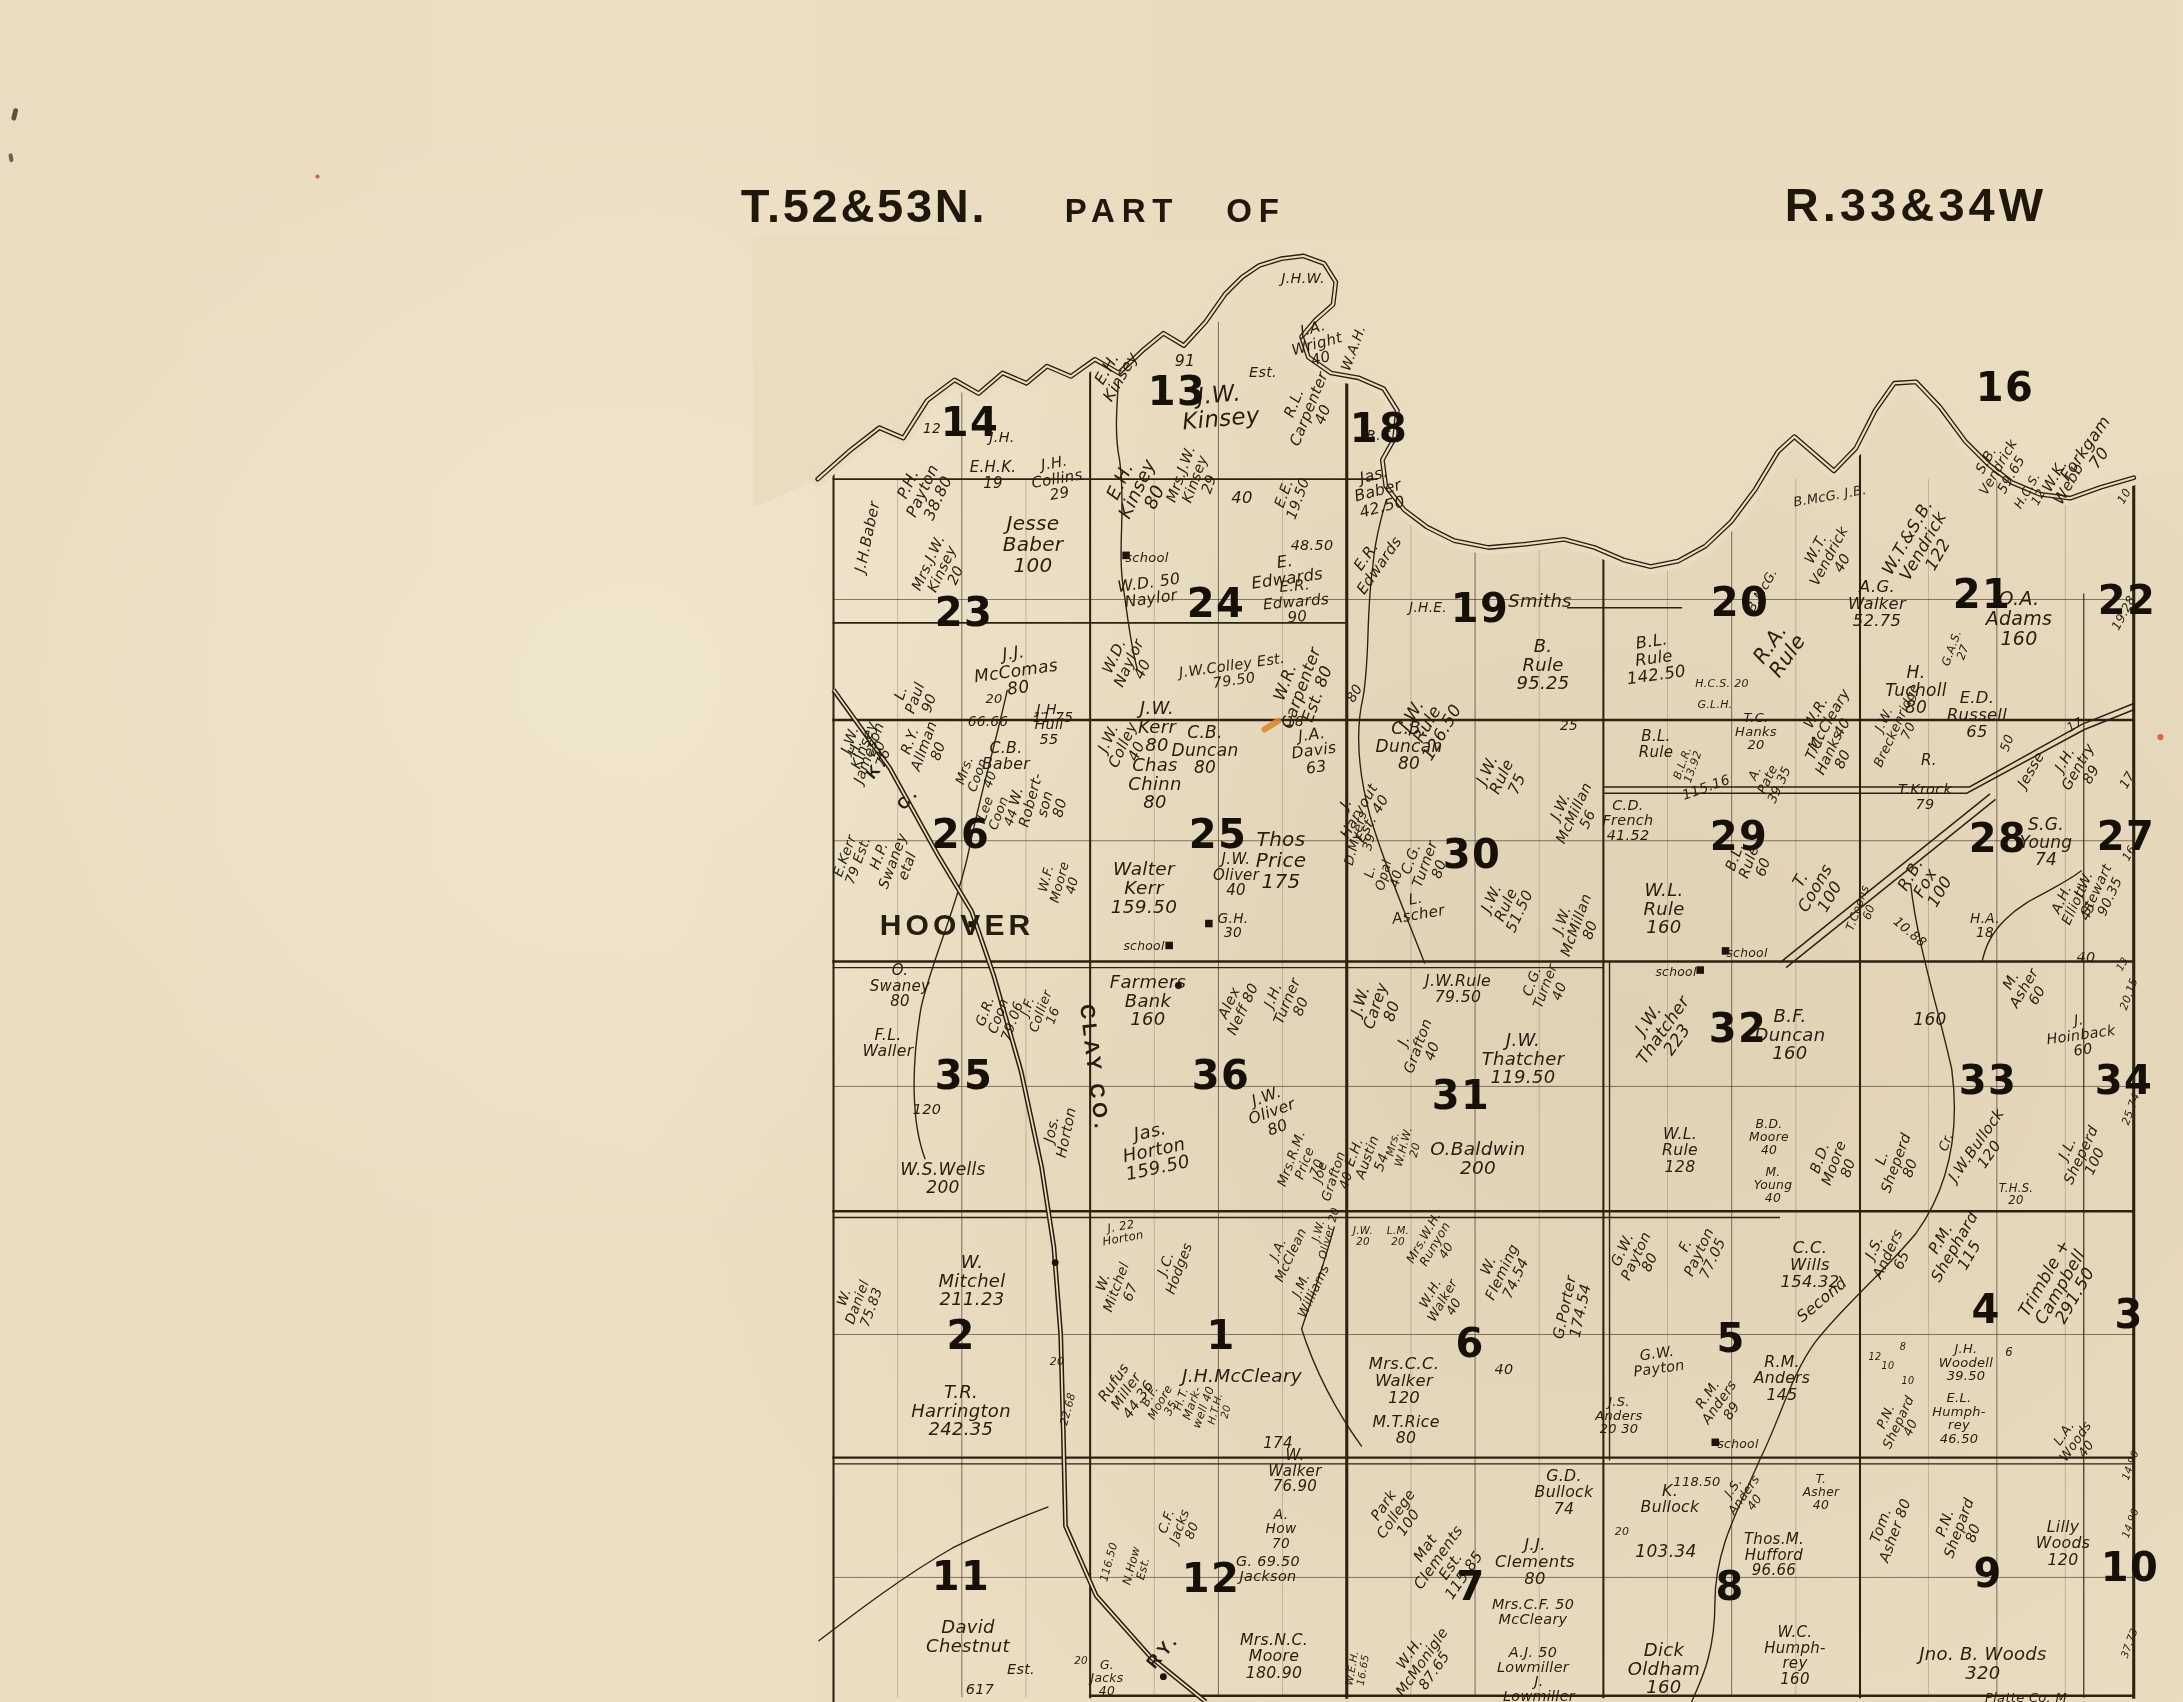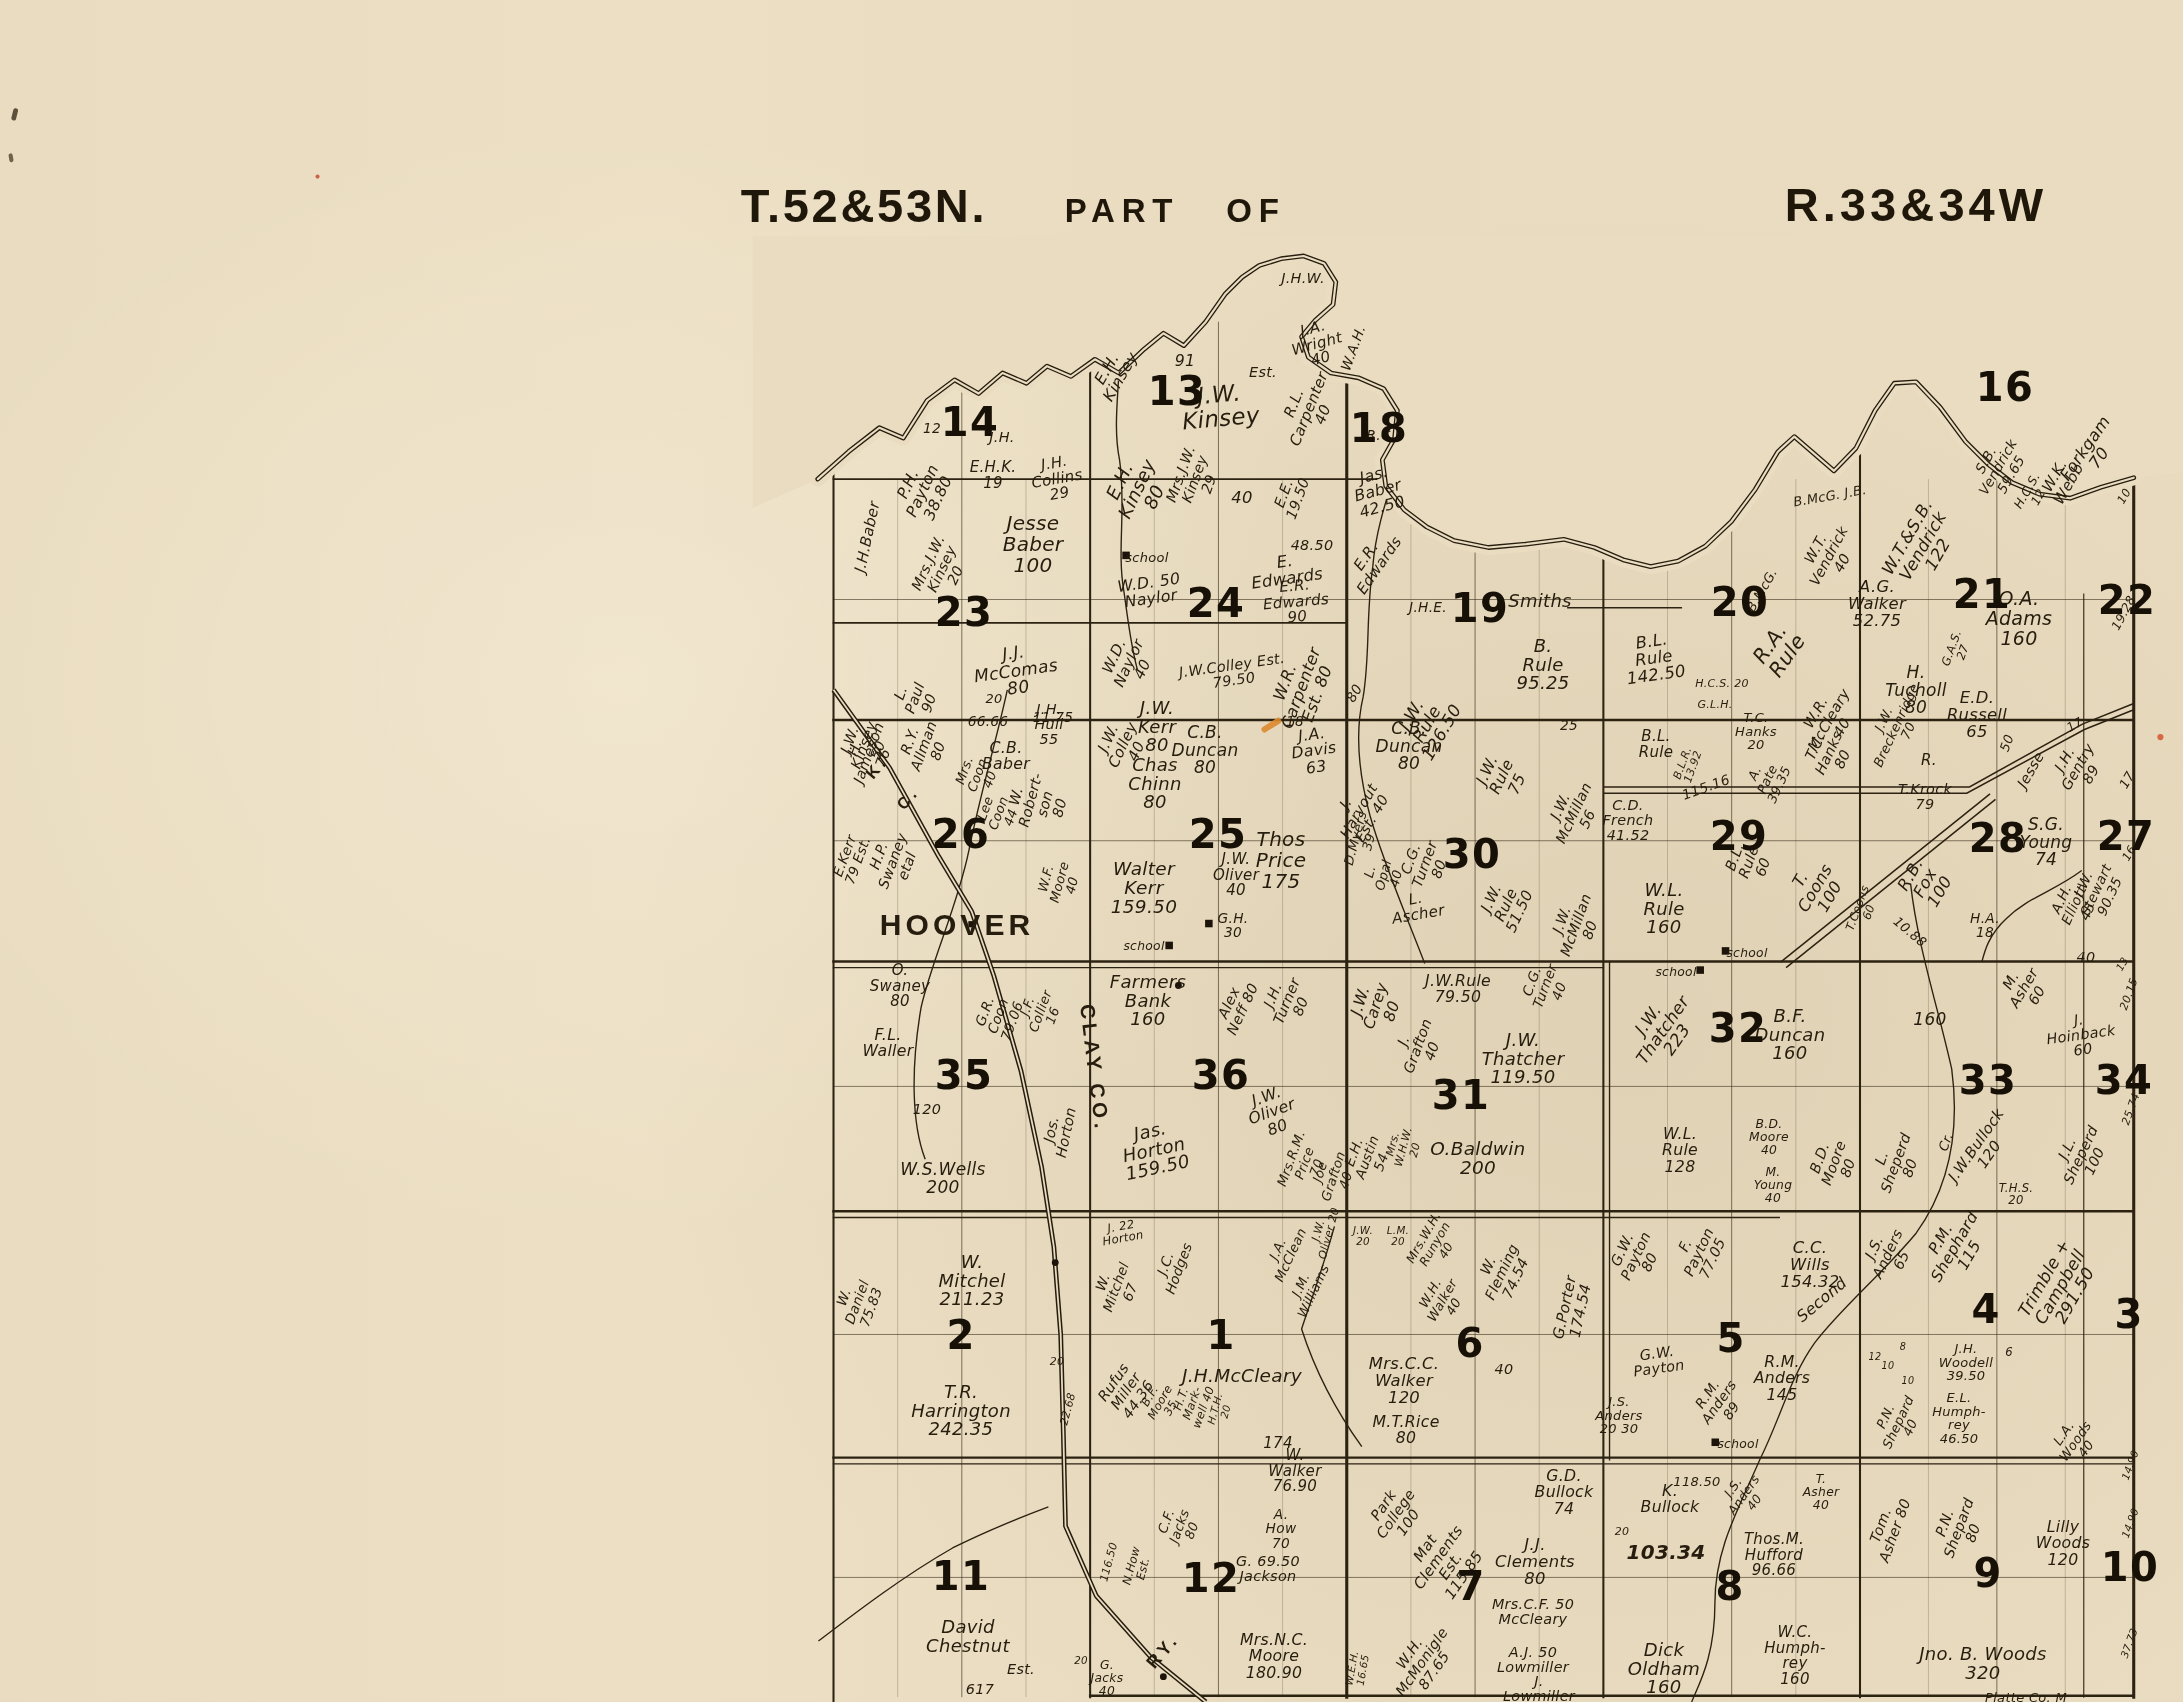--- a/index.html
+++ b/index.html
@@ -735,21 +735,21 @@
 Clements
 80</div>
       <div class="lbl" style="left: 1533px; top: 1612px; font-size: 14.4px; transform: translate(-50%, -50%) rotate(0deg);">Mrs.C.F. 50
 McCleary</div>
       <div class="lbl" style="left: 1533px; top: 1660px; font-size: 14.4px; transform: translate(-50%, -50%) rotate(0deg);">A.J. 50
 Lowmiller</div>
       <div class="lbl" style="left: 1539px; top: 1696px; font-size: 14.4px; transform: translate(-50%, -50%) rotate(0deg);">J.
 Lowmiller
 50</div>
       <div class="lbl" style="left: 1622px; top: 1532px; font-size: 11px; transform: translate(-50%, -50%) rotate(0deg);">20</div>
-      <div class="lbl" style="left: 1666px; top: 1552px; font-size: 20px; transform: translate(-50%, -50%) rotate(0deg); font-weight: bold;">103.34</div>
+      <div class="lbl" style="left: 1666px; top: 1552px; font-size: 17px; transform: translate(-50%, -50%) rotate(0deg);">103.34</div>
       <div class="lbl" style="left: 1564px; top: 1492px; font-size: 15.7px; transform: translate(-50%, -50%) rotate(0deg);">G.D.
 Bullock
 74</div>
       <div class="lbl" style="left: 1670px; top: 1499px; font-size: 15.7px; transform: translate(-50%, -50%) rotate(0deg);">K.
 Bullock</div>
       <div class="lbl" style="left: 1697px; top: 1482px; font-size: 13px; transform: translate(-50%, -50%) rotate(0deg);">118.50</div>
       <div class="lbl" style="left: 1664px; top: 1669px; font-size: 18px; transform: translate(-50%, -50%) rotate(0deg);">Dick
 Oldham
 160</div>
       <div class="lbl" style="left: 1744px; top: 1495px; font-size: 12.3px; transform: translate(-50%, -50%) rotate(-55deg);">J.S.

